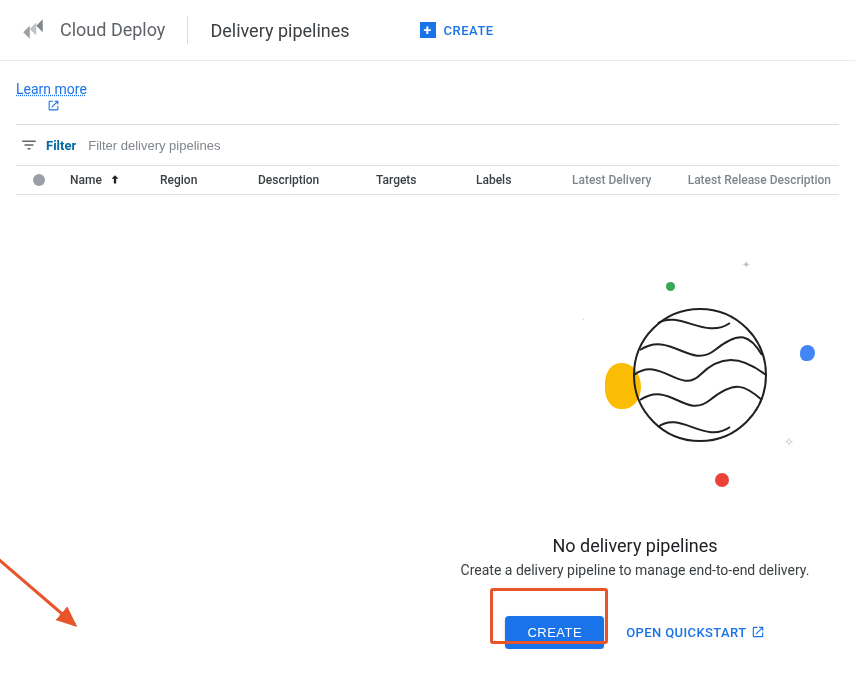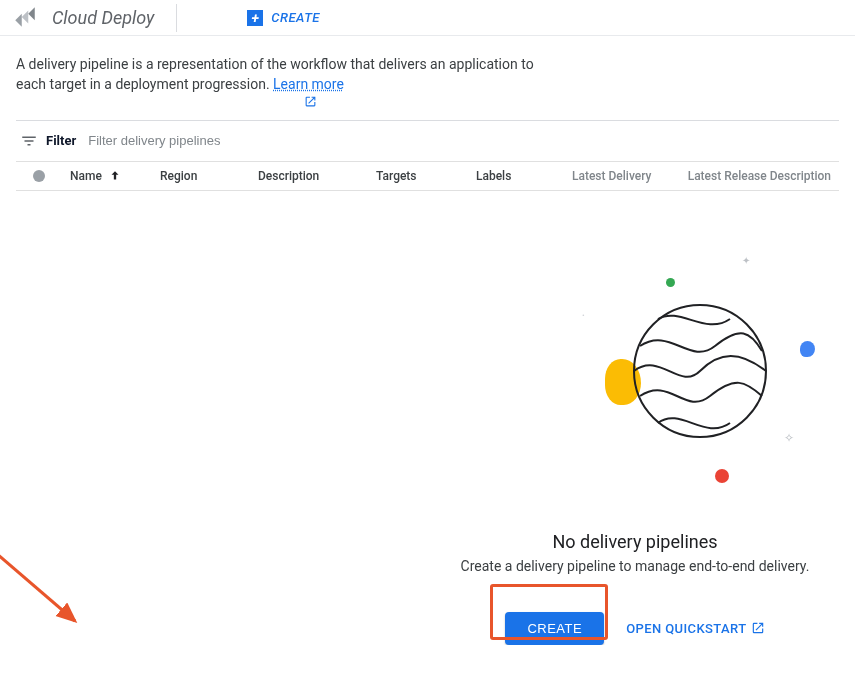--- a/index.html
+++ b/index.html
@@ -6,24 +6,23 @@
     body {
       font-family: Roboto, "Helvetica Neue", Arial, sans-serif;
       font-size: 13px;
       color: #202124;
       width: 855px;
       background: #fff;
     }
     .header {
       display: flex;
       align-items: center;
-      height: 36px;
-      padding: 0 12px;
+      height: 61px;
+      padding: 0 20px;
       border-bottom: 1px solid #e8eaed;
-      font-style: italic;
     }
     .logo { width: 28px; height: 28px; display: flex; align-items: center; }
     .product-name {
       font-size: 18px;
       font-weight: 400;
       color: #5f6368;
       margin-left: 12px;
       padding-right: 22px;
       border-right: 1px solid #dadce0;
       line-height: 28px;
@@ -78,21 +77,21 @@
       margin: 0 16px;
       border-top: 1px solid #dadce0;
     }
     .filter-bar {
       display: flex;
       align-items: center;
       height: 40px;
       padding: 0 4px;
     }
     .filter-icon { width: 18px; height: 18px; color: #5f6368; margin-right: 8px; }
-    .filter-label { font-size: 13px; font-weight: 700; color: #0f172a; margin-right: 12px; }
+    .filter-label { font-size: 13px; font-weight: 700; color: #0369a1; margin-right: 12px; }
     .filter-input {
       border: none;
       outline: none;
       font-size: 13px;
       color: #5f6368;
       flex: 1;
       background: transparent;
     }
     .filter-input::placeholder { color: #80868b; }
     .table-header {
@@ -200,28 +199,28 @@
 
 <div class="header">
   <span class="logo">
     <svg viewBox="0 0 24 24" width="26" height="26">
       <path d="M3 14 L9 8  L9 20 Z" fill="#9aa0a6"></path>
       <path d="M9 11 L15 5 L15 17 Z" fill="#bdc1c6"></path>
       <path d="M15 8 L21 2 L21 14 Z" fill="#80868b"></path>
     </svg>
   </span>
   <span class="product-name">Cloud Deploy</span>
+  <span class="page-title">Delivery pipelines</span>
   <span class="create-header-btn">
     <span class="create-plus">+</span>
     <span>CREATE</span>
   </span>
 </div>
 
 <div class="description-bar">
-  <span>A delivery pipeline is a representation of the workflow that delivers an application to each target in a deployment progression. </span>
   <a class="learn-more">
     <span>Learn more</span>
     <svg class="open-new-icon" viewBox="0 0 24 24" fill="#1a73e8">
       <path d="M14 3v2h3.59L7.76 14.83l1.41 1.41L19 6.41V10h2V3h-7zM19 19H5V5h6V3H5a2 2 0 0 0-2 2v14a2 2 0 0 0 2 2h14a2 2 0 0 0 2-2v-6h-2v6z"></path>
     </svg>
   </a>
 </div>
 
 <div class="content-area">
   <div class="filter-bar">

